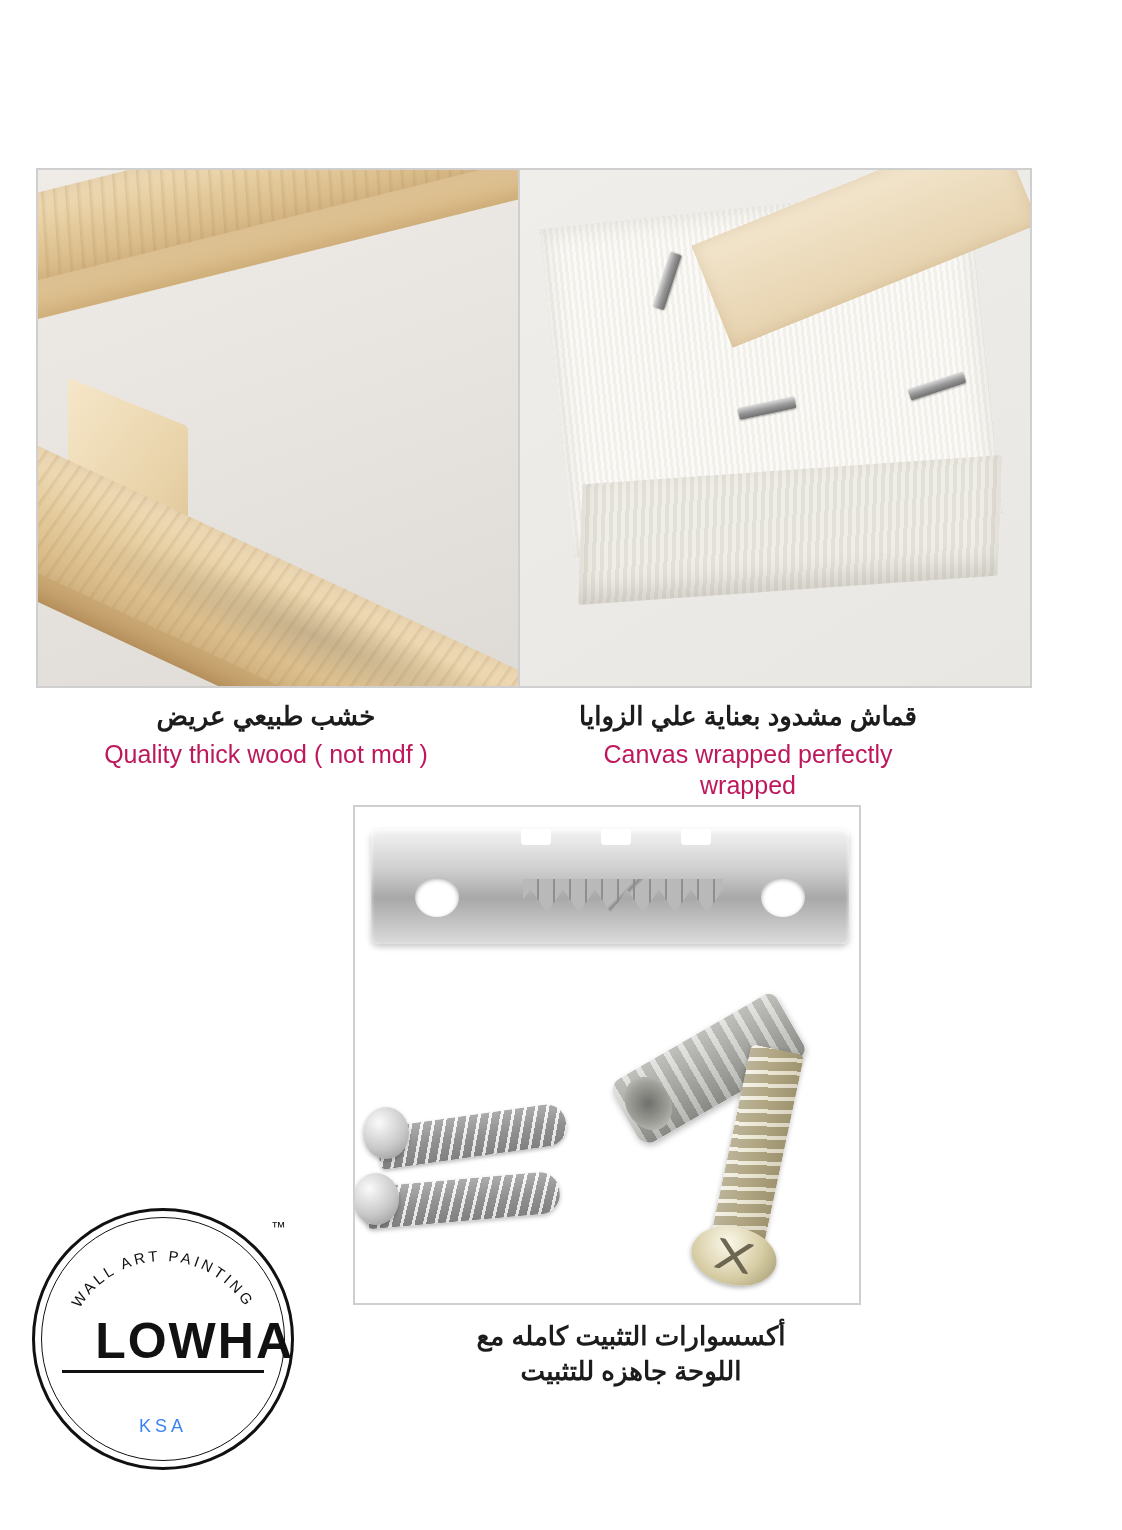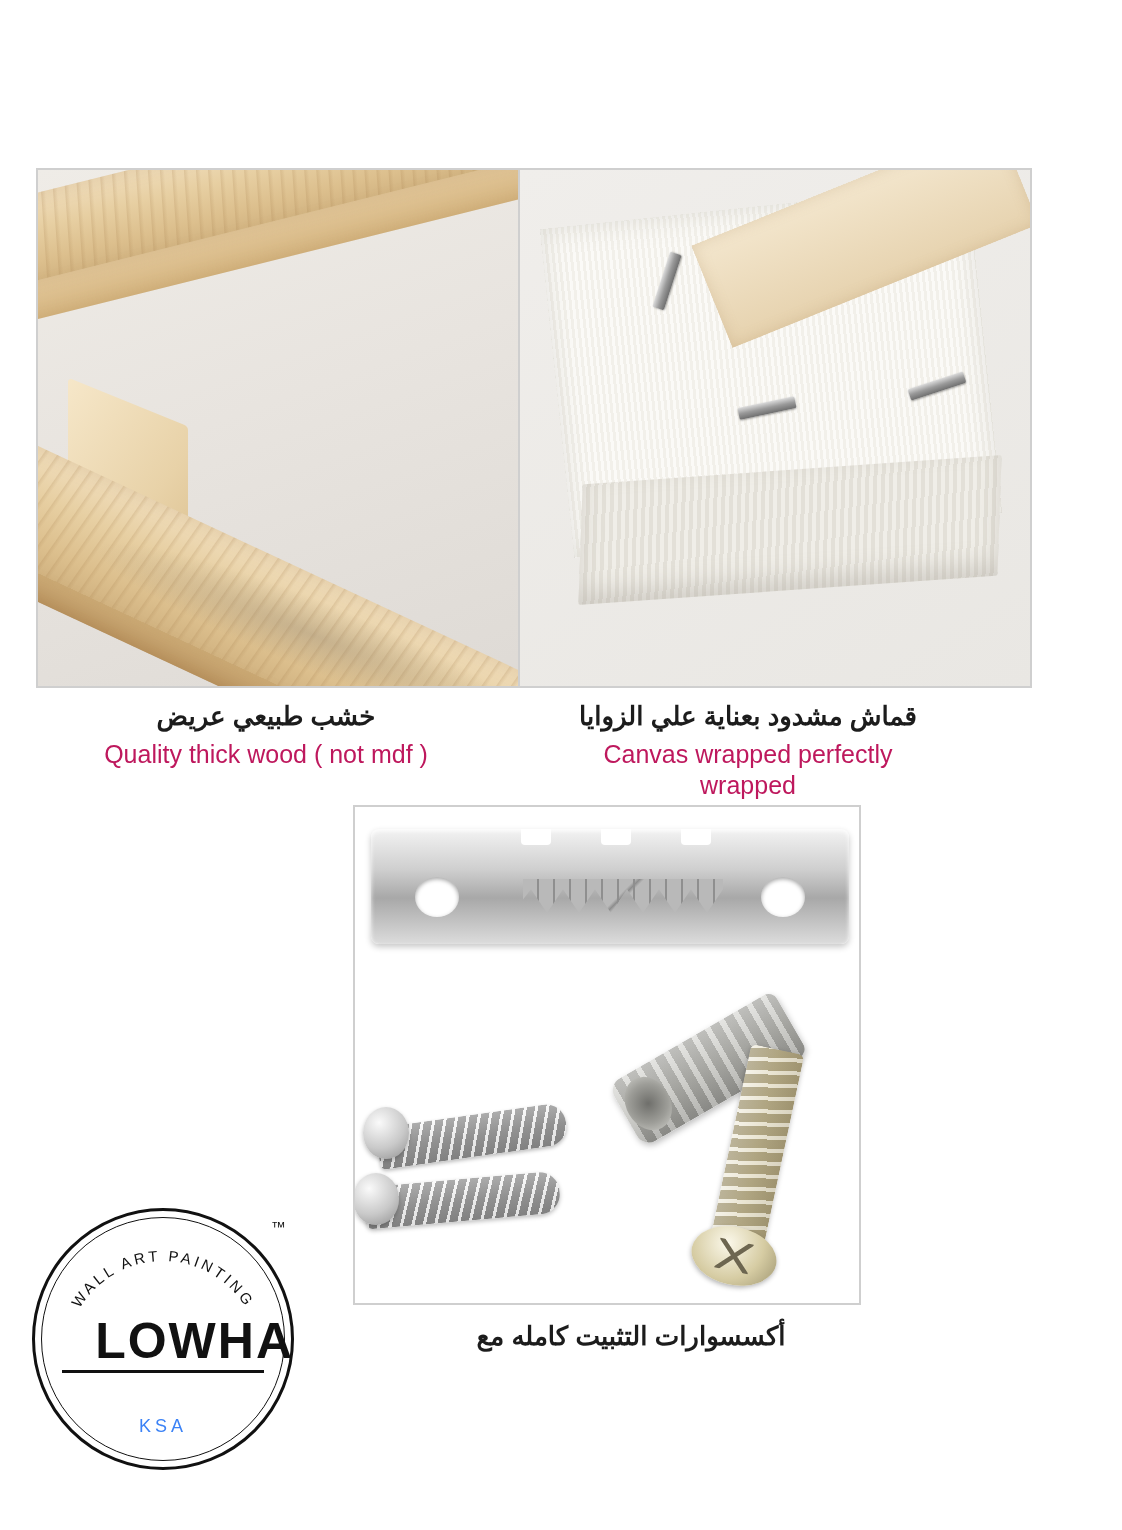--- a/index.html
+++ b/index.html
@@ -464,20 +464,21 @@
     <div class="anchor">
       <div class="anchor-mouth"></div>
     </div>
 
     <div class="gold-screw"></div>
     <div class="gold-head"></div>
   </div>
 
   <div class="hw-caption">
     <div>أكسسوارات التثبيت كامله مع</div>
+    <div>اللوحة جاهزه للتثبيت</div>
   </div>
 </div>
 
 <div class="logo">
   <div class="logo-circle"></div>
   <div class="logo-circle-inner"></div>
 
   <svg class="logo-arc" viewBox="0 0 262 262">
     <defs>
       <path id="arcTop" d="M 34,150 A 97,97 0 0 1 228,150" fill="none"></path>

